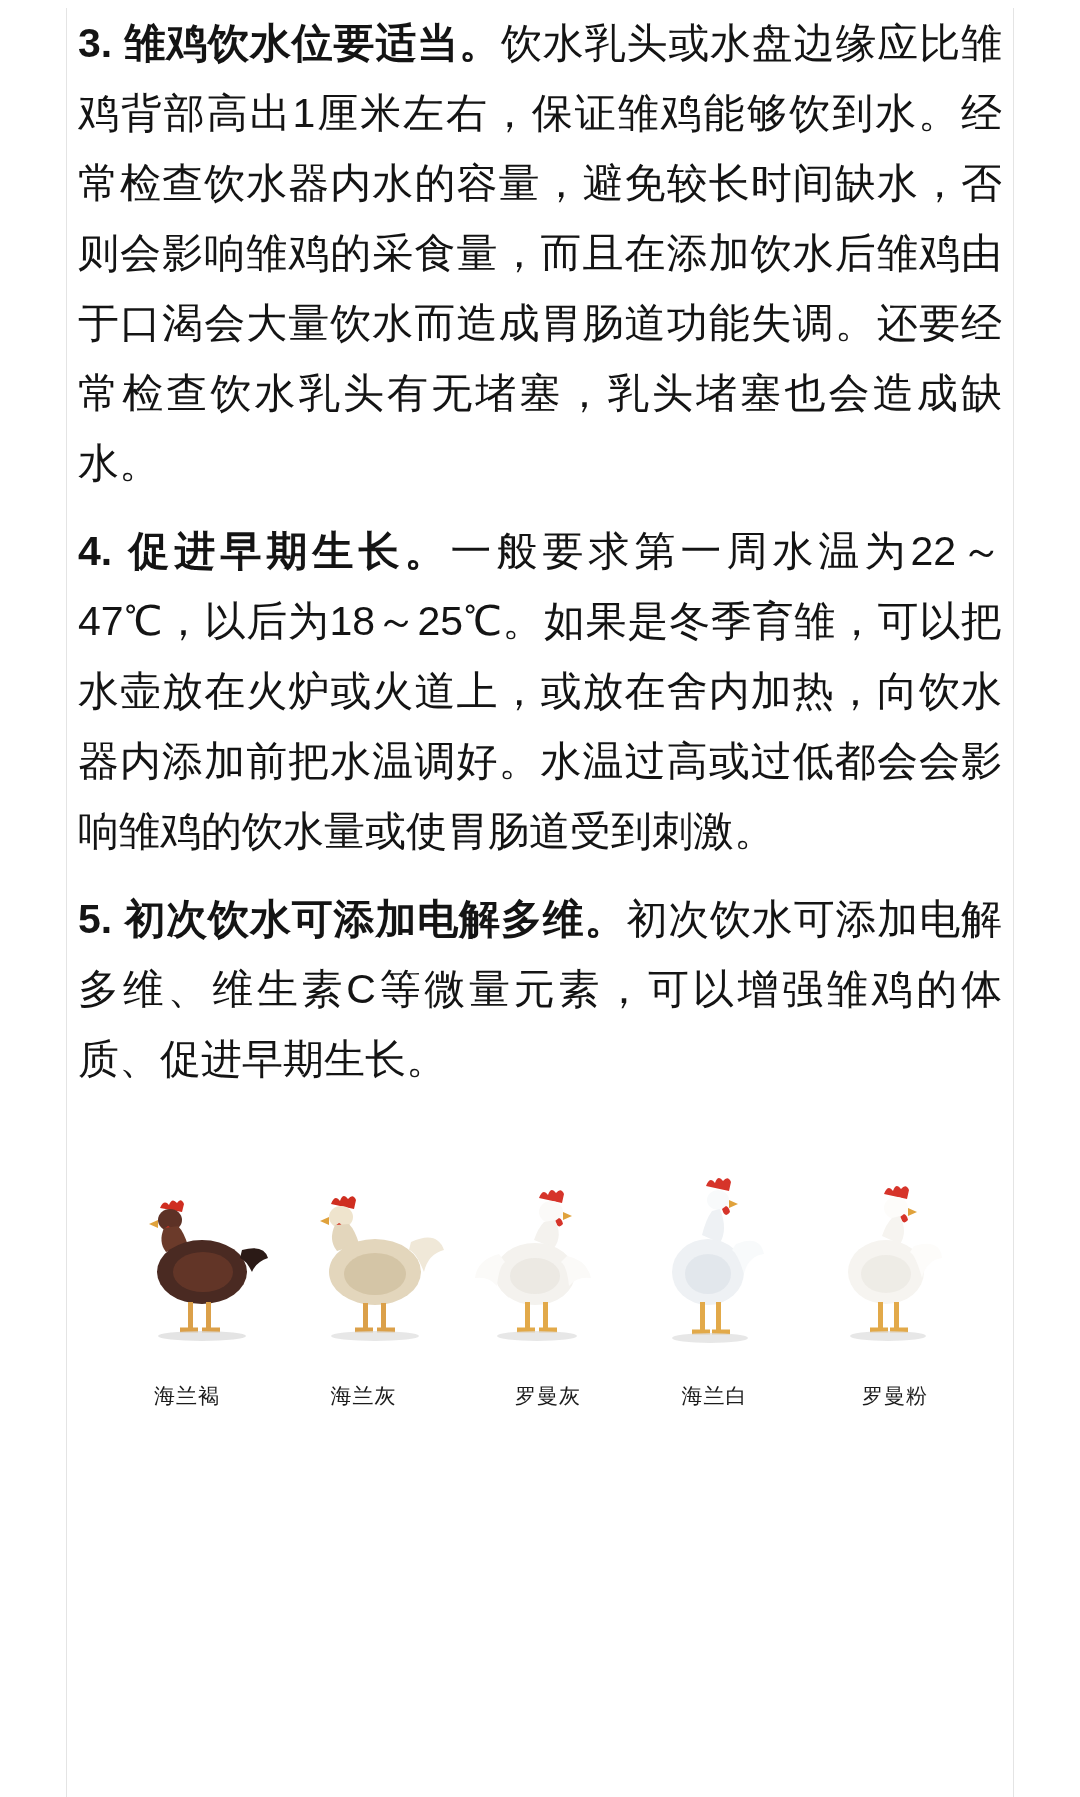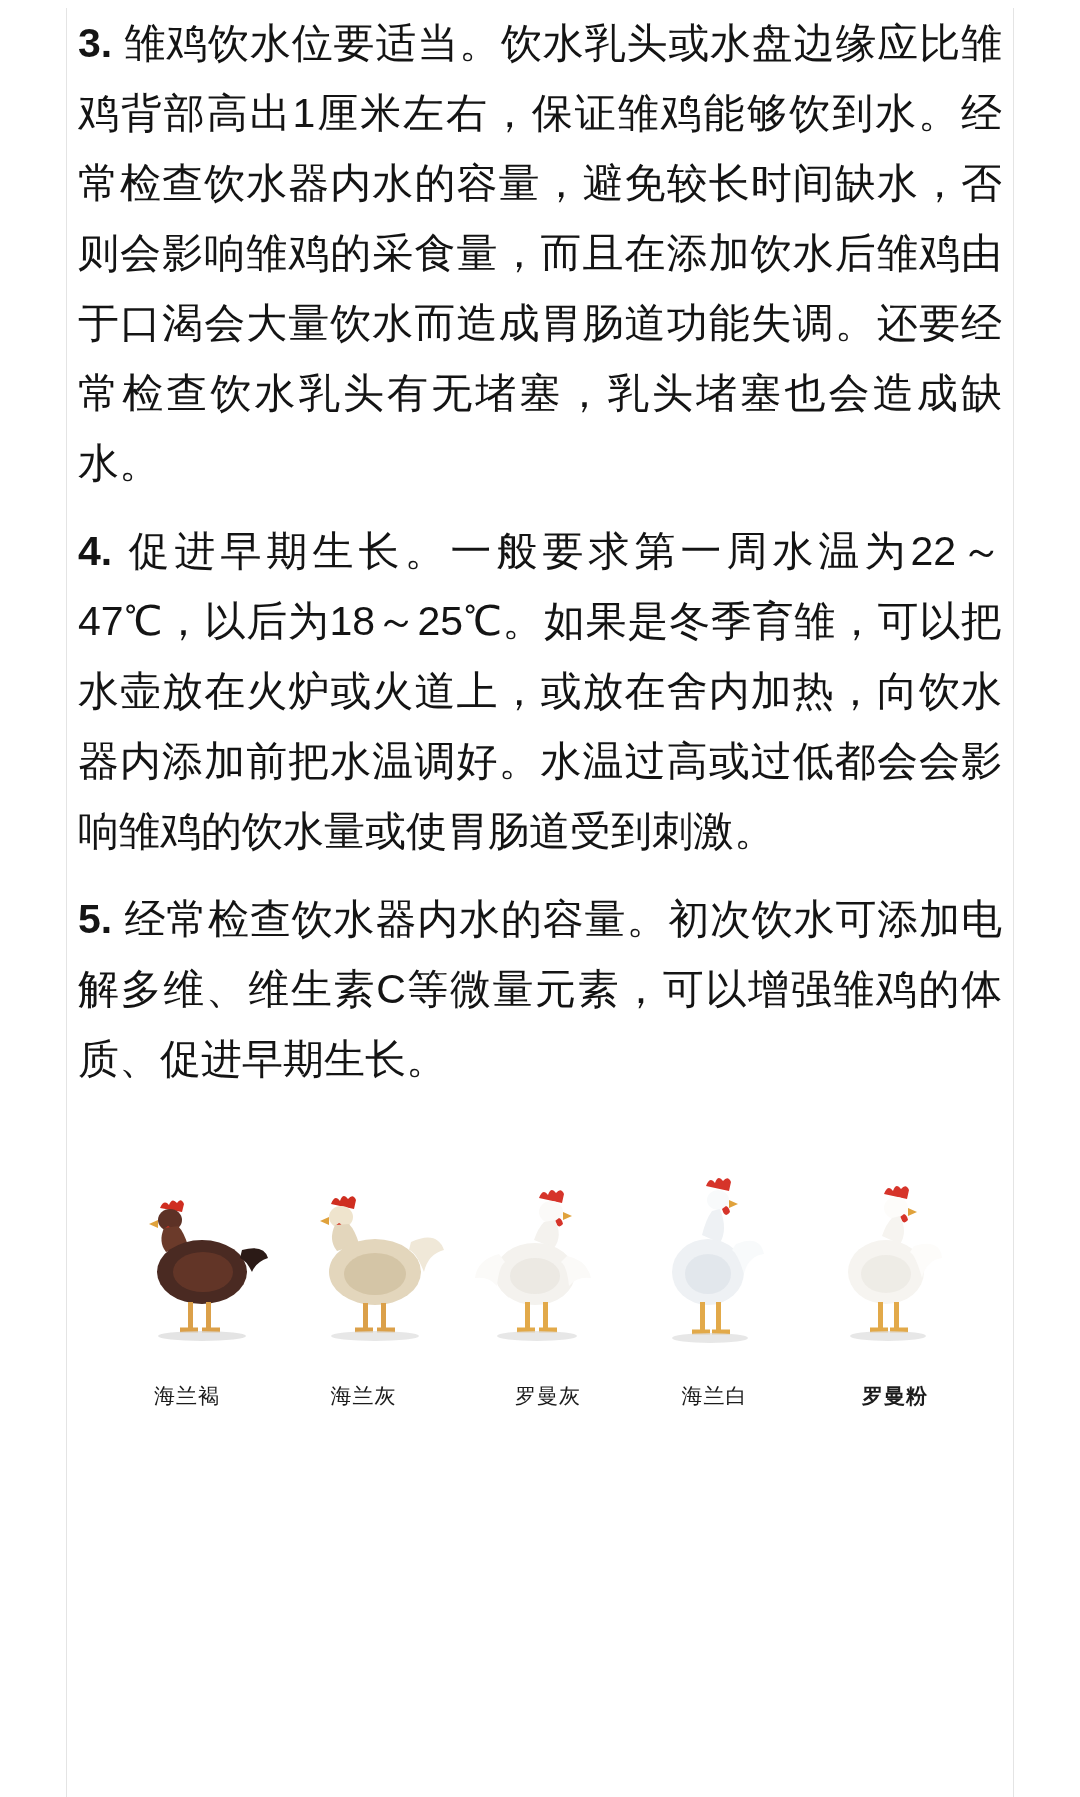--- a/index.html
+++ b/index.html
@@ -40,21 +40,21 @@
   .para {
     font-size: 41px;
     line-height: 70px;
     color: #141414;
     text-align: justify;
     text-justify: inter-ideograph;
     letter-spacing: 0px;
     margin: 0 0 6px 0;
   }
   .lead {
-    font-weight: normal;
+    font-weight: bold;
   }
   .num {
     font-weight: bold;
   }
 
   .p1 { margin-top: 8px; }
   .p2 { margin-top: 18px; }
   .p3 { margin-top: 18px; }
 
   
@@ -81,21 +81,21 @@
   }
   .caption {
     width: 170px;
     text-align: center;
     font-size: 21px;
     color: #1c1c1c;
     letter-spacing: 1px;
   }
   .cap-shift-1 { transform: translateX(8px); }
   .cap-shift-2 { transform: translateX(-2px); }
-  .cap-shift-3 { transform: translateX(2px); font-weight: bold; }
+  .cap-shift-3 { transform: translateX(2px); }
 </style>
 </head>
 <body>
 
 <div class="page">
   <div class="edge-left"></div>
   <div class="edge-right"></div>
 
   <div class="content">
 
@@ -104,21 +104,21 @@
       <span class="lead">雏鸡饮水位要适当。</span><span>饮水乳头或水盘边缘应比雏鸡背部高出1厘米左右，保证雏鸡能够饮到水。经常检查饮水器内水的容量，避免较长时间缺水，否则会影响雏鸡的采食量，而且在添加饮水后雏鸡由于口渴会大量饮水而造成胃肠道功能失调。还要经常检查饮水乳头有无堵塞，乳头堵塞也会造成缺水。</span>
     </p>
 
     <p class="para p2">
       <span class="num">4.</span>
       <span class="lead">促进早期生长。</span><span>一般要求第一周水温为22～47℃，以后为18～25℃。如果是冬季育雏，可以把水壶放在火炉或火道上，或放在舍内加热，向饮水器内添加前把水温调好。水温过高或过低都会会影响雏鸡的饮水量或使胃肠道受到刺激。</span>
     </p>
 
     <p class="para p3">
       <span class="num">5.</span>
-      <span class="lead">经常检查饮水器内水的容量。</span><span>初次饮水可添加电解多维、维生素C等微量元素，可以增强雏鸡的体质、促进早期生长。</span>
+      <span class="lead">初次饮水可添加电解多维。</span><span>初次饮水可添加电解多维、维生素C等微量元素，可以增强雏鸡的体质、促进早期生长。</span>
     </p>
 
     <div class="figure">
       <div class="birds">
 
         <div class="bird">
           <svg width="170" height="200" viewBox="0 0 170 200" aria-hidden="true">
             <g>
 
               <path d="M58 40 q4 -9 9 -3 q3 -8 8 -2 q4 -6 7 1 l-2 8 z" fill="#cf2e20"></path>

